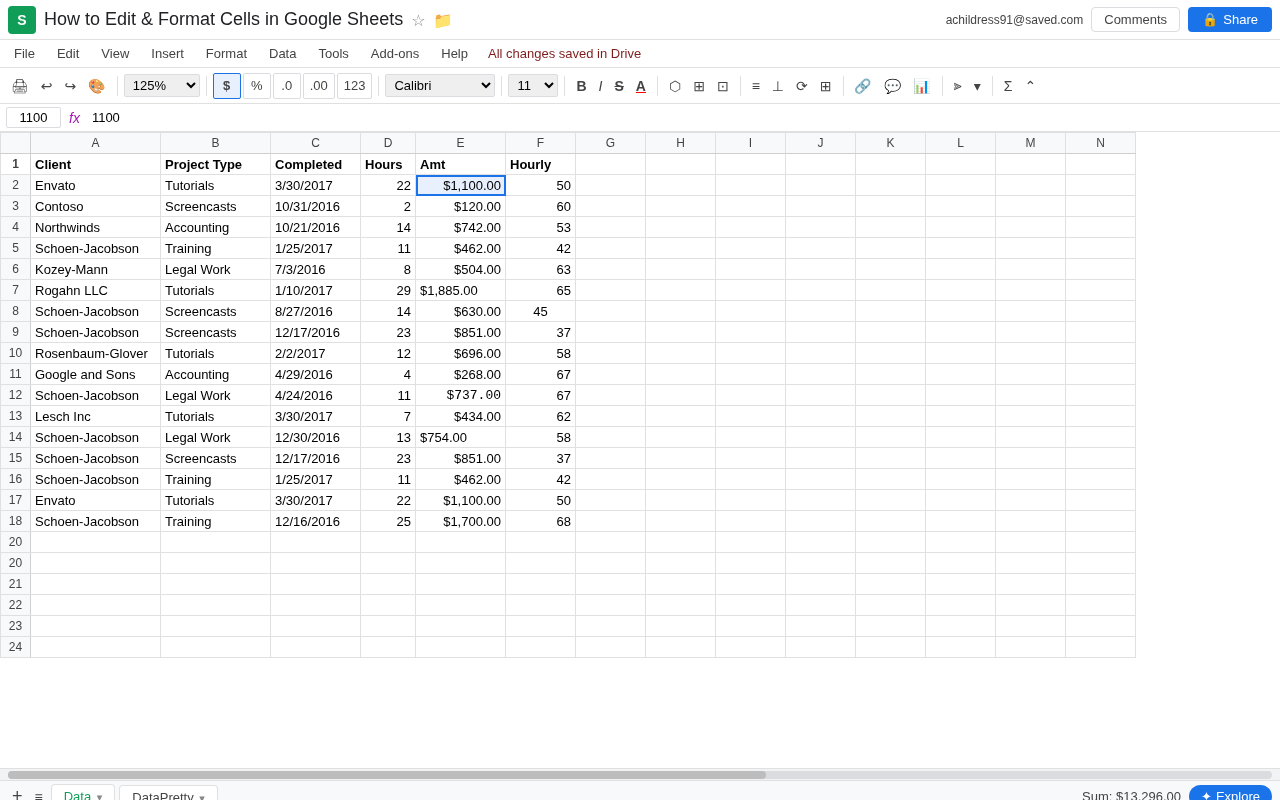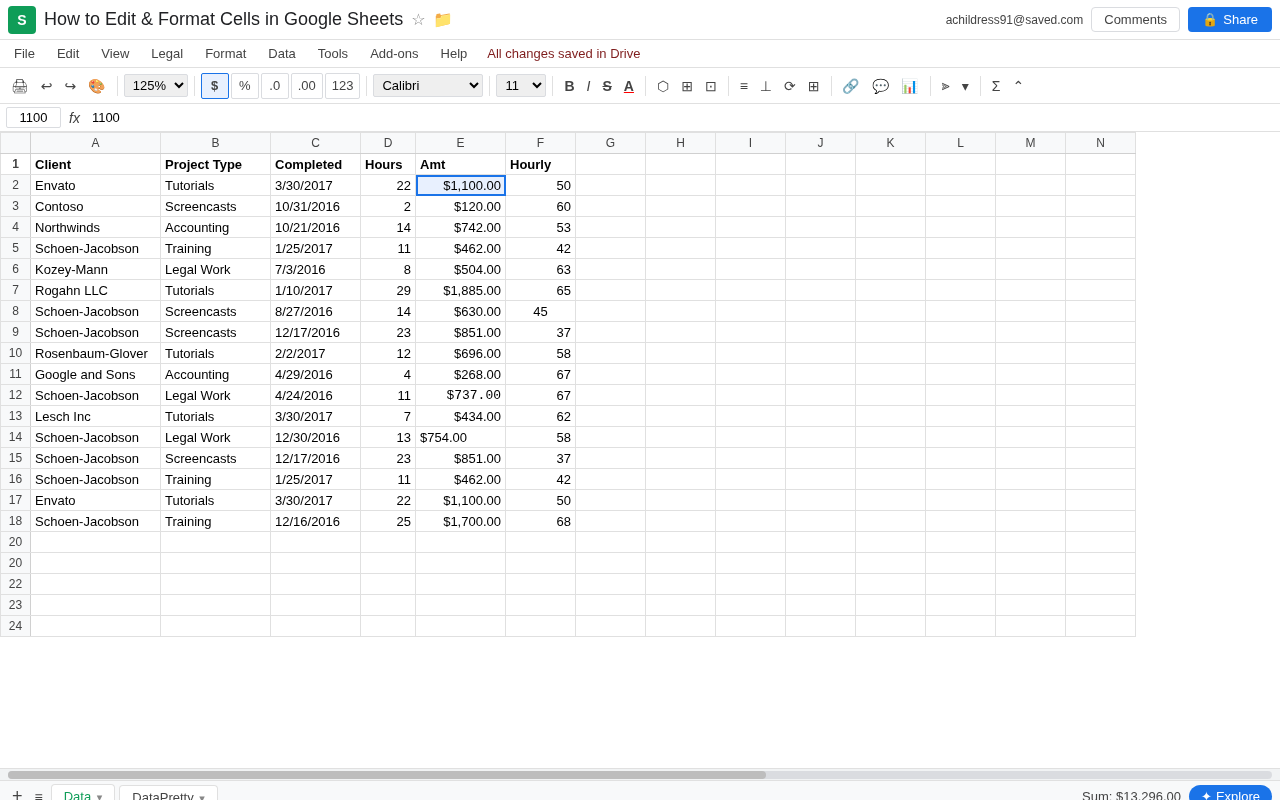--- a/index.html
+++ b/index.html
@@ -16,21 +16,21 @@
     }
     #app-icon {
       width: 28px; height: 28px;
       background: #0f9d58;
       border-radius: 4px;
       display: flex; align-items: center; justify-content: center;
       margin-right: 8px;
       flex-shrink: 0;
     }
     #app-icon span { color: white; font-size: 14px; font-weight: bold; }
-    #doc-title-area { display: flex; align-items: center; flex: 1; }
+    #doc-title-area { display: flex; align-items: flex-end; flex: 1; }
     #doc-title { font-size: 18px; color: #202124; margin-right: 8px; }
     #star-icon { color: #888; margin-right: 8px; font-size: 16px; cursor: pointer; }
     #folder-icon { color: #888; font-size: 16px; cursor: pointer; }
     #top-right { display: flex; align-items: center; gap: 8px; margin-left: auto; }
     #user-info { font-size: 12px; color: #444; }
     #comments-btn {
       background: #fff;
       border: 1px solid #dadce0;
       border-radius: 4px;
       padding: 4px 12px;
@@ -86,21 +86,21 @@
       border: none;
       background: transparent;
       display: flex; align-items: center;
     }
     .tb-separator { width: 1px; height: 20px; background: #e0e0e0; margin: 0 4px; }
     #zoom-select {
       font-size: 13px;
       border: 1px solid #dadce0;
       border-radius: 2px;
       padding: 2px 4px;
-      width: 64px;
+      width: 76px;
       cursor: pointer;
     }
     .fmt-btn {
       min-width: 28px;
       height: 26px;
       padding: 0 6px;
       border: 1px solid #dadce0;
       background: #fff;
       border-radius: 2px;
       font-size: 13px;
@@ -137,21 +137,21 @@
       gap: 4px;
     }
     #cell-ref {
       width: 55px;
       border: 1px solid #dadce0;
       border-radius: 2px;
       padding: 2px 4px;
       font-size: 13px;
       text-align: center;
     }
-    #fx-label { font-size: 14px; color: #404040; margin: 0 4px; font-style: italic; }
+    #fx-label { font-size: 14px; color: #a21caf; margin: 0 4px; font-style: italic; }
     #formula-input {
       flex: 1;
       border: none;
       outline: none;
       font-size: 13px;
       padding: 2px 4px;
     }
 
     
     #sheet-container {
@@ -347,21 +347,21 @@
       <span>🔒</span>
       <span>Share</span>
     </button>
   </div>
 </div>
 
 <div id="menu-bar">
   <span class="menu-item">File</span>
   <span class="menu-item">Edit</span>
   <span class="menu-item">View</span>
-  <span class="menu-item">Legal</span>
+  <span class="menu-item">Insert</span>
   <span class="menu-item">Format</span>
   <span class="menu-item">Data</span>
   <span class="menu-item">Tools</span>
   <span class="menu-item">Add-ons</span>
   <span class="menu-item">Help</span>
   <span id="autosave-msg">All changes saved in Drive</span>
 </div>
 
 <div id="toolbar">
   <button class="tb-btn">🖨</button>
@@ -569,21 +569,21 @@
             <td></td>
             <td></td>
             <td></td>
           </tr>
           <tr>
             <td class="row-header">7</td>
             <td>Rogahn LLC</td>
             <td>Tutorials</td>
             <td>1/10/2017</td>
             <td style="text-align: right;">29</td>
-            <td style="text-align: right;">$1,885.00</td>
+            <td style="">$1,885.00</td>
             <td style="text-align: right;">65</td>
             <td></td>
             <td></td>
             <td></td>
             <td></td>
             <td></td>
             <td></td>
             <td></td>
             <td></td>
           </tr>
@@ -786,20 +786,37 @@
             <td></td>
             <td></td>
             <td></td>
             <td></td>
             <td></td>
             <td></td>
             <td></td>
           </tr>
           <tr>
             <td class="row-header">20</td>
+            <td></td>
+            <td></td>
+            <td></td>
+            <td></td>
+            <td></td>
+            <td></td>
+            <td></td>
+            <td></td>
+            <td></td>
+            <td></td>
+            <td></td>
+            <td></td>
+            <td></td>
+            <td></td>
+          </tr>
+          <tr>
+            <td class="row-header">21</td>
             <td></td>
             <td></td>
             <td></td>
             <td></td>
             <td></td>
             <td></td>
             <td></td>
             <td></td>
             <td></td>
             <td></td>

